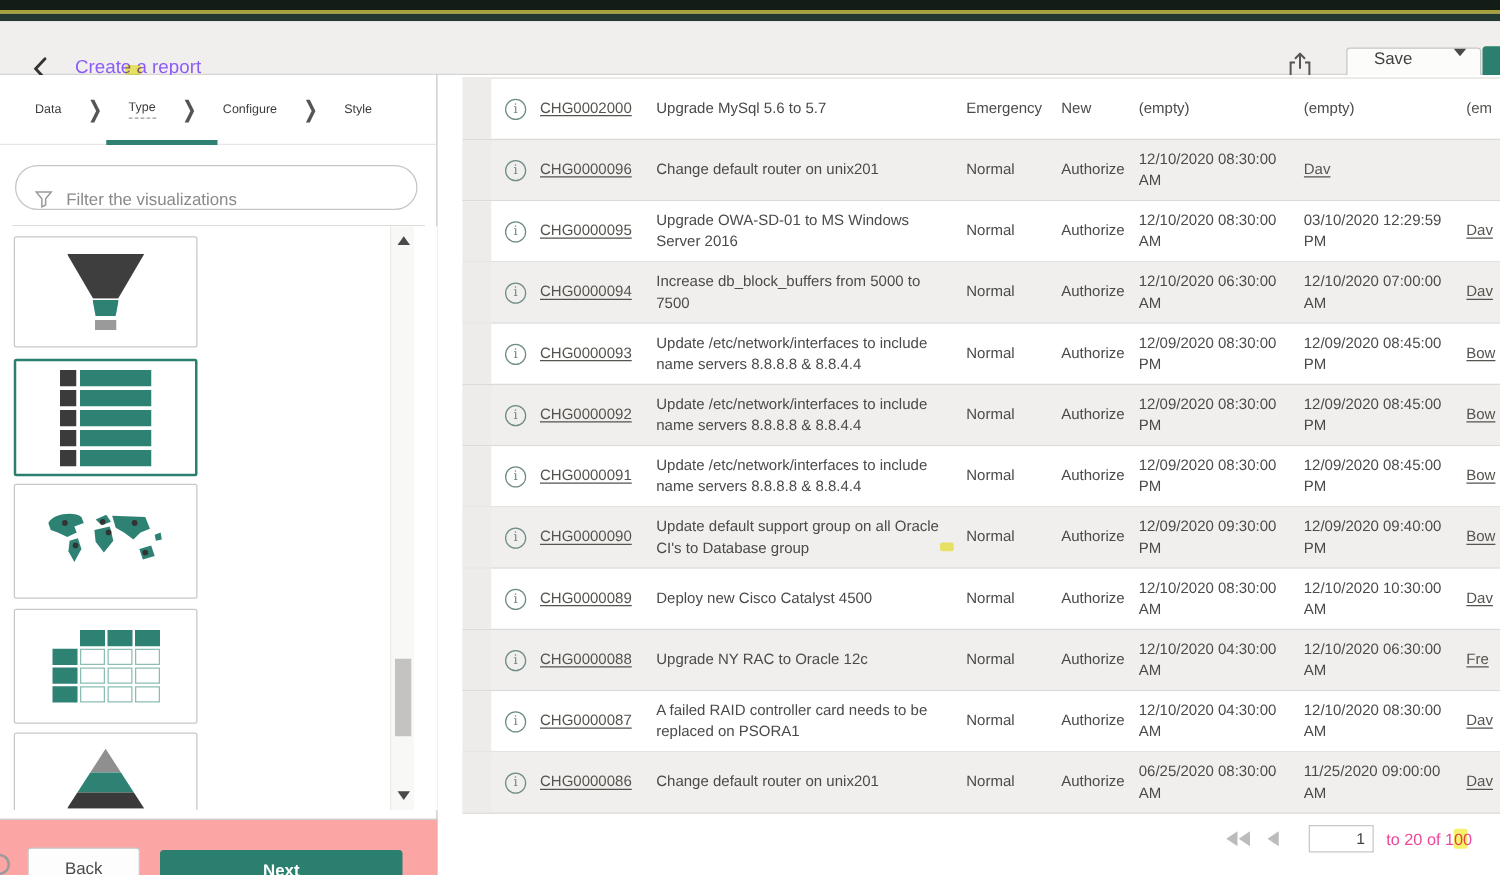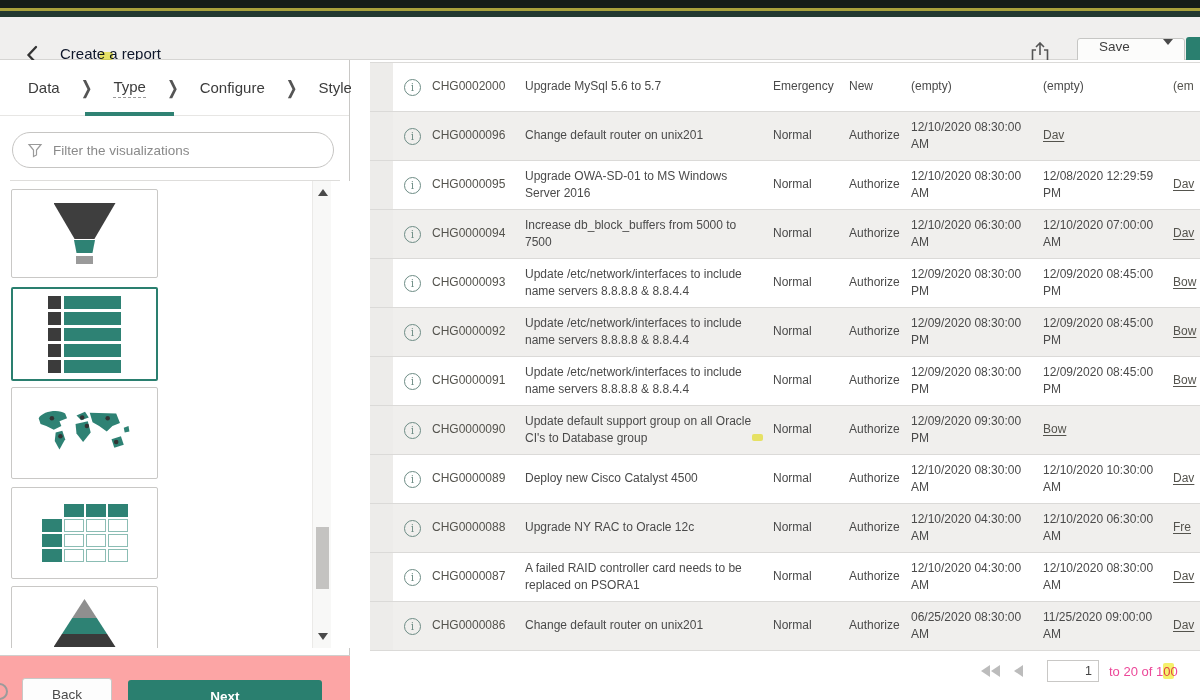--- a/index.html
+++ b/index.html
@@ -8,44 +8,44 @@
        font-family:"Liberation Sans","DejaVu Sans",sans-serif;color:#4a4a4a}
   
   .strip-black{position:absolute;left:0;top:0;width:1200px;height:8px;background:#141c18}
   .strip-olive{position:absolute;left:0;top:8px;width:1200px;height:3px;background:#a7a03b}
   .strip-green{position:absolute;left:0;top:11px;width:1200px;height:6px;background:#223830}
   
   .appbar{position:absolute;left:0;top:17px;width:1200px;height:43px;background:#f0efee;
           border-bottom:1px solid #d6d5d3}
   .back-btn{position:absolute;left:18px;top:25px;width:26px;height:26px;cursor:pointer;
             display:flex;align-items:center;justify-content:center;background:none;border:none}
-  .app-title{position:absolute;left:60px;top:28px;font-size:15px;color:#0f172a}
+  .app-title{position:absolute;left:60px;top:28px;font-size:15px;color:#8b5cf6}
   .share-btn{position:absolute;left:1026px;top:22px;width:28px;height:28px;border:none;background:none;
              display:flex;align-items:center;justify-content:center;cursor:pointer}
   .save-split{position:absolute;left:1077px;top:21px;width:108px;height:31px;background:#fcfcfb;
               border:1px solid #c6c6c4;border-radius:3px;display:flex;align-items:flex-start}
   .save-main{flex:1;border:none;background:none;font-size:13.5px;color:#3f3f3f;cursor:pointer;
              font-family:inherit}
   .save-divider{width:1px;background:#d2d1cf}
   .save-caret{width:32px;border:none;background:none;display:flex;align-items:center;justify-content:center;cursor:pointer}
   .caret-down{width:0;height:0;border-left:5px solid transparent;border-right:5px solid transparent;
               border-top:6px solid #4a4a4a}
   .teal-fragment{position:absolute;left:1186px;top:20px;width:14px;height:33px;background:#2a7f6f;
                  border-radius:3px 0 0 3px}
   
   .left-panel{position:absolute;left:0;top:60px;width:350px;height:640px;background:#fff;
               border-right:1px solid #c9c8c6}
   .breadcrumb{position:absolute;left:0;top:0;width:100%;height:56px;display:flex;align-items:center;
               padding-left:28px;gap:21px;border-bottom:1px solid #e7e6e4}
-  .crumb{font-size:15px;color:#3c3c3c;cursor:pointer}
+  .crumb{font-size:10px;color:#3c3c3c;cursor:pointer}
   .crumb.active{border-bottom:1px dashed #9a9a9a;padding-bottom:2px}
   .crumb-chev{font-size:14px;color:#555;transform:scaleY(1.3);display:inline-block}
   .active-bar{position:absolute;left:85px;top:52px;width:89px;height:4px;background:#2f8273}
   .filter-wrap{position:absolute;left:12px;top:72px;width:322px;height:36px;border:1px solid #c6c5c3;
-               border-radius:18px;background:#fff;display:flex;align-items:center;padding-left:14px;gap:10px}
+               border-radius:18px;background:#fff;display:flex;align-items:flex-end;padding-left:14px;gap:10px}
   .filter-input{border:none;outline:none;flex:1;font-size:13.5px;font-family:inherit;color:#444;background:none}
   .filter-input::placeholder{color:#8a8a8a}
   .list-divider{position:absolute;left:10px;top:120px;width:330px;height:1px;background:#dedddb}
   .viz-list{position:absolute;left:0;top:121px;width:350px;height:467px;overflow:hidden;background:#fff}
   .viz-card{position:absolute;left:11px;width:147px;background:#fff;border:1px solid #c9c8c6;border-radius:2px;
             display:flex;align-items:center;justify-content:center;cursor:pointer}
   .viz-card.selected{border:2px solid #2a7f6f}
   
   .funnel-icon{display:flex;flex-direction:column;align-items:center}
   .funnel-top{width:62px;height:36px;background:#3e3e3e;
@@ -93,21 +93,21 @@
   .chg-table{position:absolute;left:19px;top:2px;width:830px;border-top:1px solid #dbdad8}
   .chg-row{display:flex;align-items:stretch;height:49px;background:#fff;border-bottom:1px solid #dbdad8}
   .chg-row.alt{background:#f0efed}
   .cell{display:flex;align-items:center;font-size:12px;line-height:1.42;color:#4a4a4a}
   .c-gutter{width:23px;background:#edecea;flex:none}
   .c-info{width:39px;justify-content:center;flex:none}
   .info-circle{width:17px;height:17px;border:1.4px solid #6d8c85;border-radius:50%;color:#6d8c85;
                display:flex;align-items:center;justify-content:center;font-size:10.5px;
                font-family:"DejaVu Serif",serif;cursor:pointer}
   .c-number{width:93px;flex:none}
-  .c-number span{text-underline-offset:2px;color:#54534d;cursor:pointer}
+  .c-number span{text-decoration:underline;text-underline-offset:2px;color:#54534d;cursor:pointer}
   .c-desc{width:248px;flex:none;padding-right:10px}
   .c-priority{width:76px;flex:none}
   .c-state{width:62px;flex:none}
   .c-date{width:132px;flex:none;padding-right:12px}
   .c-date.end{width:130px}
   .c-assigned{flex:1;overflow:hidden;white-space:nowrap}
   .c-assigned span{text-decoration:underline;text-underline-offset:2px;color:#54534d;cursor:pointer}
   .c-assigned span.plain{text-decoration:none;cursor:default}
   
   .pagination{position:absolute;left:630px;top:600px;display:flex;align-items:center}
@@ -323,21 +323,21 @@
     <div class="cell c-info">
       <span class="info-circle">i</span>
     </div>
     <div class="cell c-number">
       <span>CHG0000095</span>
     </div>
     <div class="cell c-desc">Upgrade OWA-SD-01 to MS Windows Server 2016</div>
     <div class="cell c-priority">Normal</div>
     <div class="cell c-state">Authorize</div>
     <div class="cell c-date">12/10/2020 08:30:00 AM</div>
-    <div class="cell c-date end">12/08/2020 12:29:59 PM</div>
+    <div class="cell c-date end">03/10/2020 12:29:59 PM</div>
     <div class="cell c-assigned">
       <span>Dav</span>
     </div>
   </div>
       <div class="chg-row alt">
     <div class="cell c-gutter"></div>
     <div class="cell c-info">
       <span class="info-circle">i</span>
     </div>
     <div class="cell c-number">
@@ -408,20 +408,21 @@
     <div class="cell c-info">
       <span class="info-circle">i</span>
     </div>
     <div class="cell c-number">
       <span>CHG0000090</span>
     </div>
     <div class="cell c-desc">Update default support group on all Oracle CI's to Database group</div>
     <div class="cell c-priority">Normal</div>
     <div class="cell c-state">Authorize</div>
     <div class="cell c-date">12/09/2020 09:30:00 PM</div>
+    <div class="cell c-date end">12/09/2020 09:40:00 PM</div>
     <div class="cell c-assigned">
       <span>Bow</span>
     </div>
   </div>
       <div class="chg-row">
     <div class="cell c-gutter"></div>
     <div class="cell c-info">
       <span class="info-circle">i</span>
     </div>
     <div class="cell c-number">

